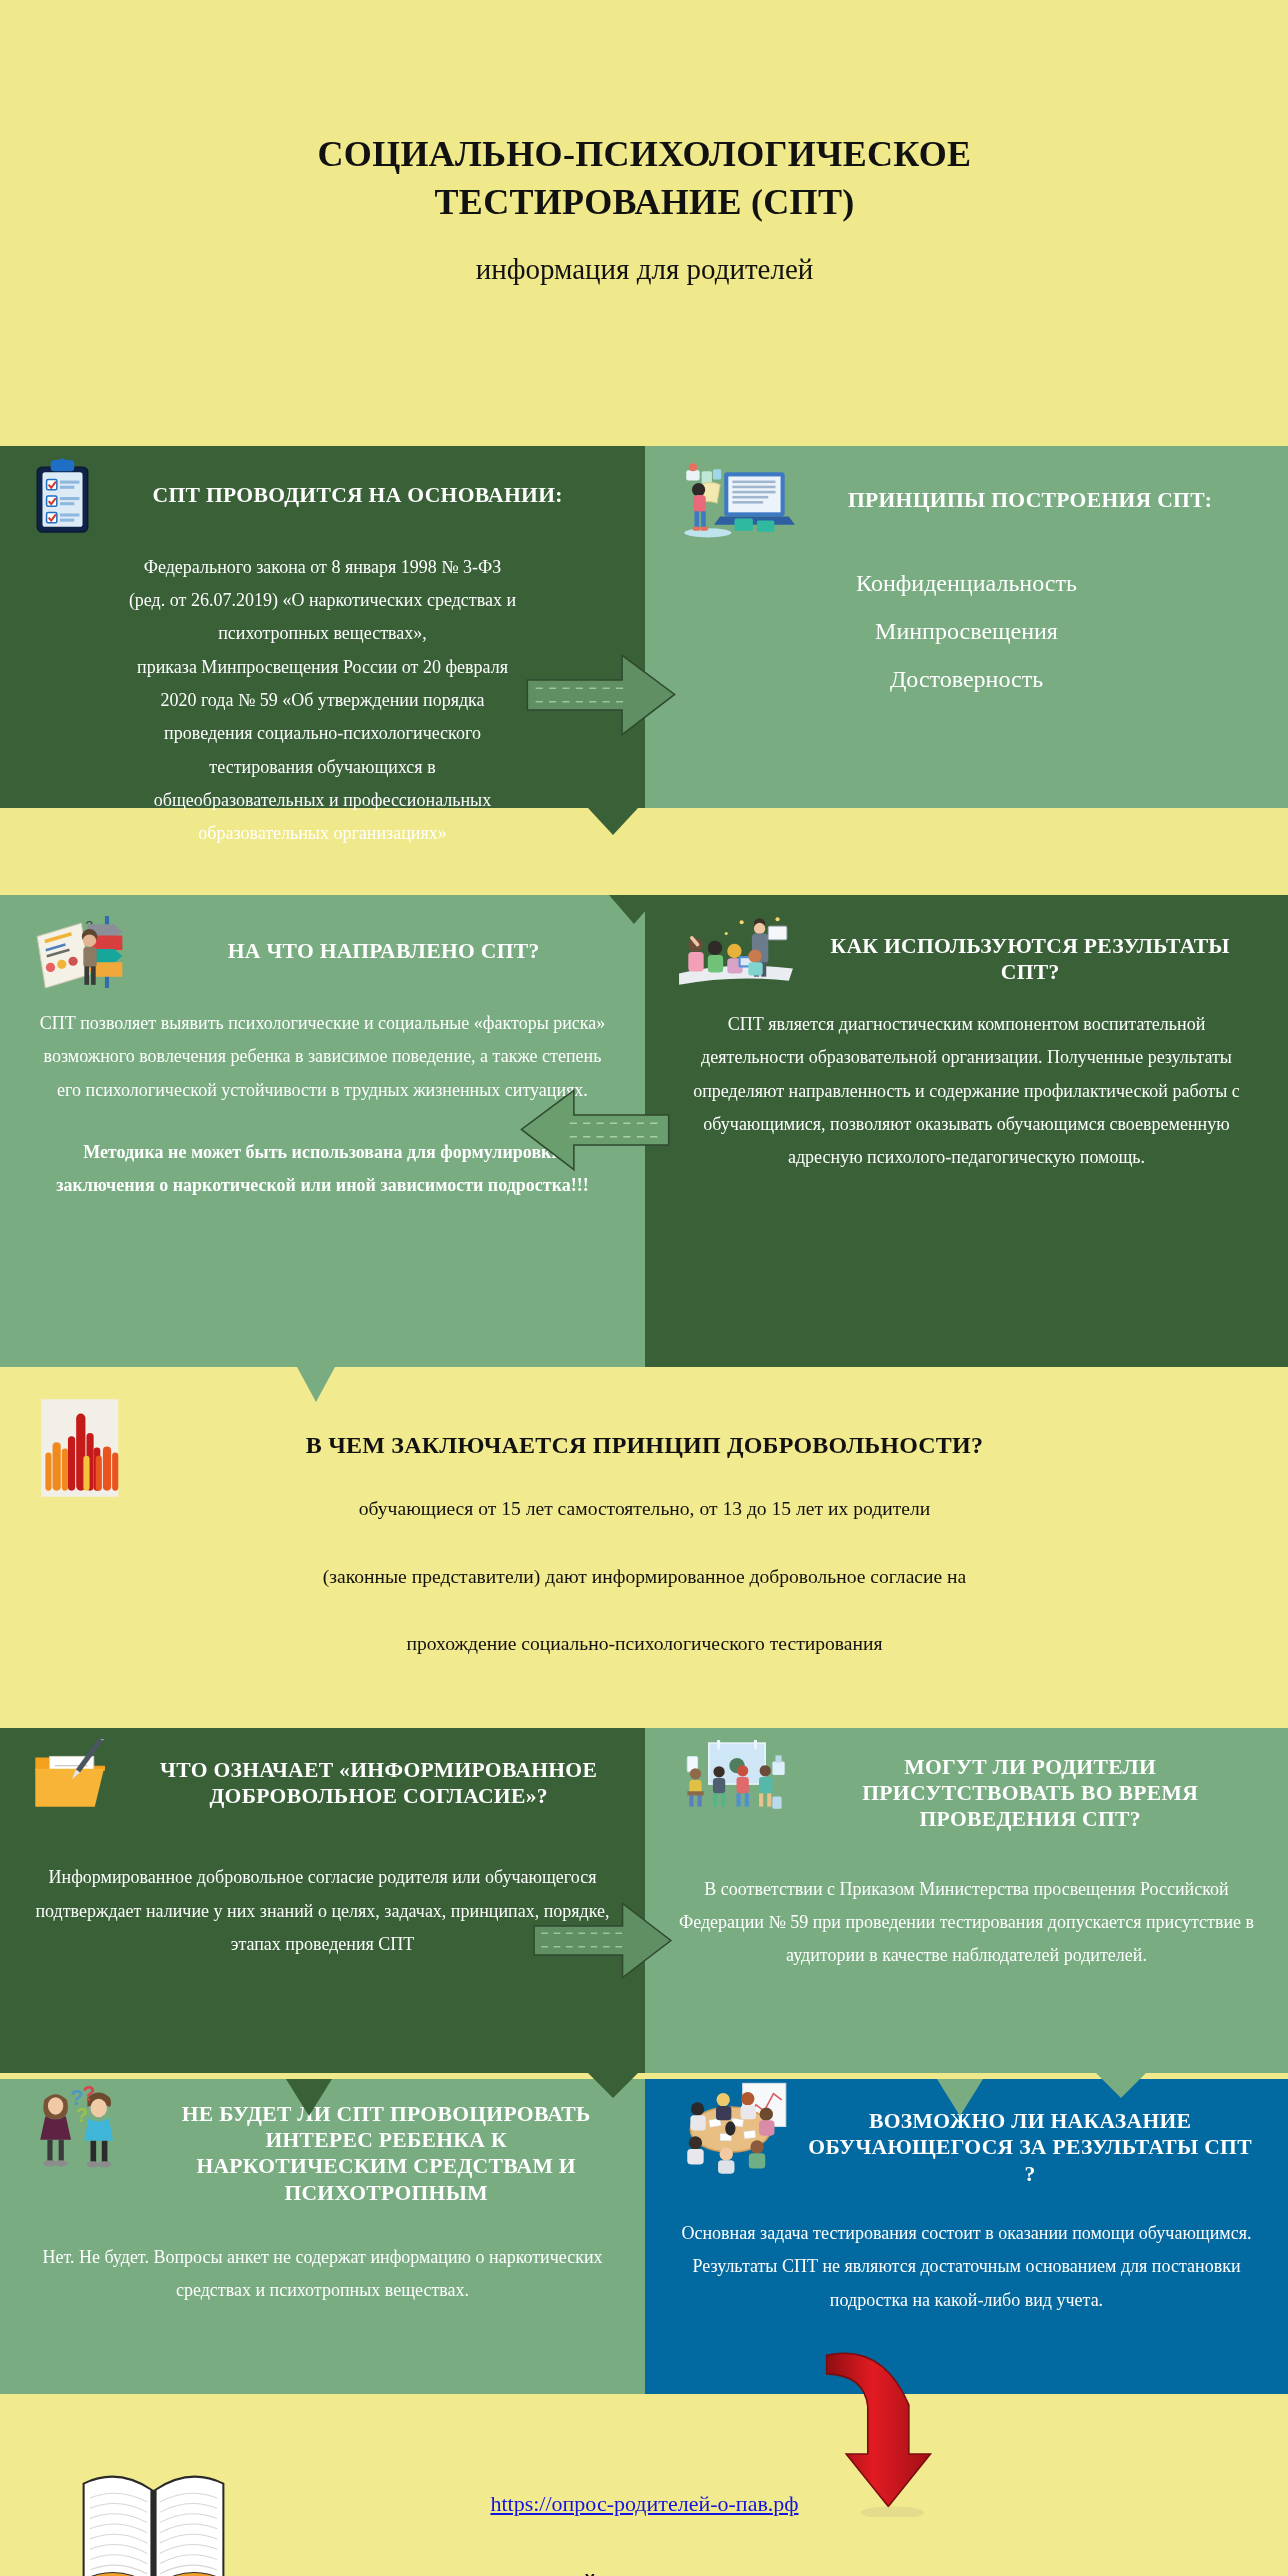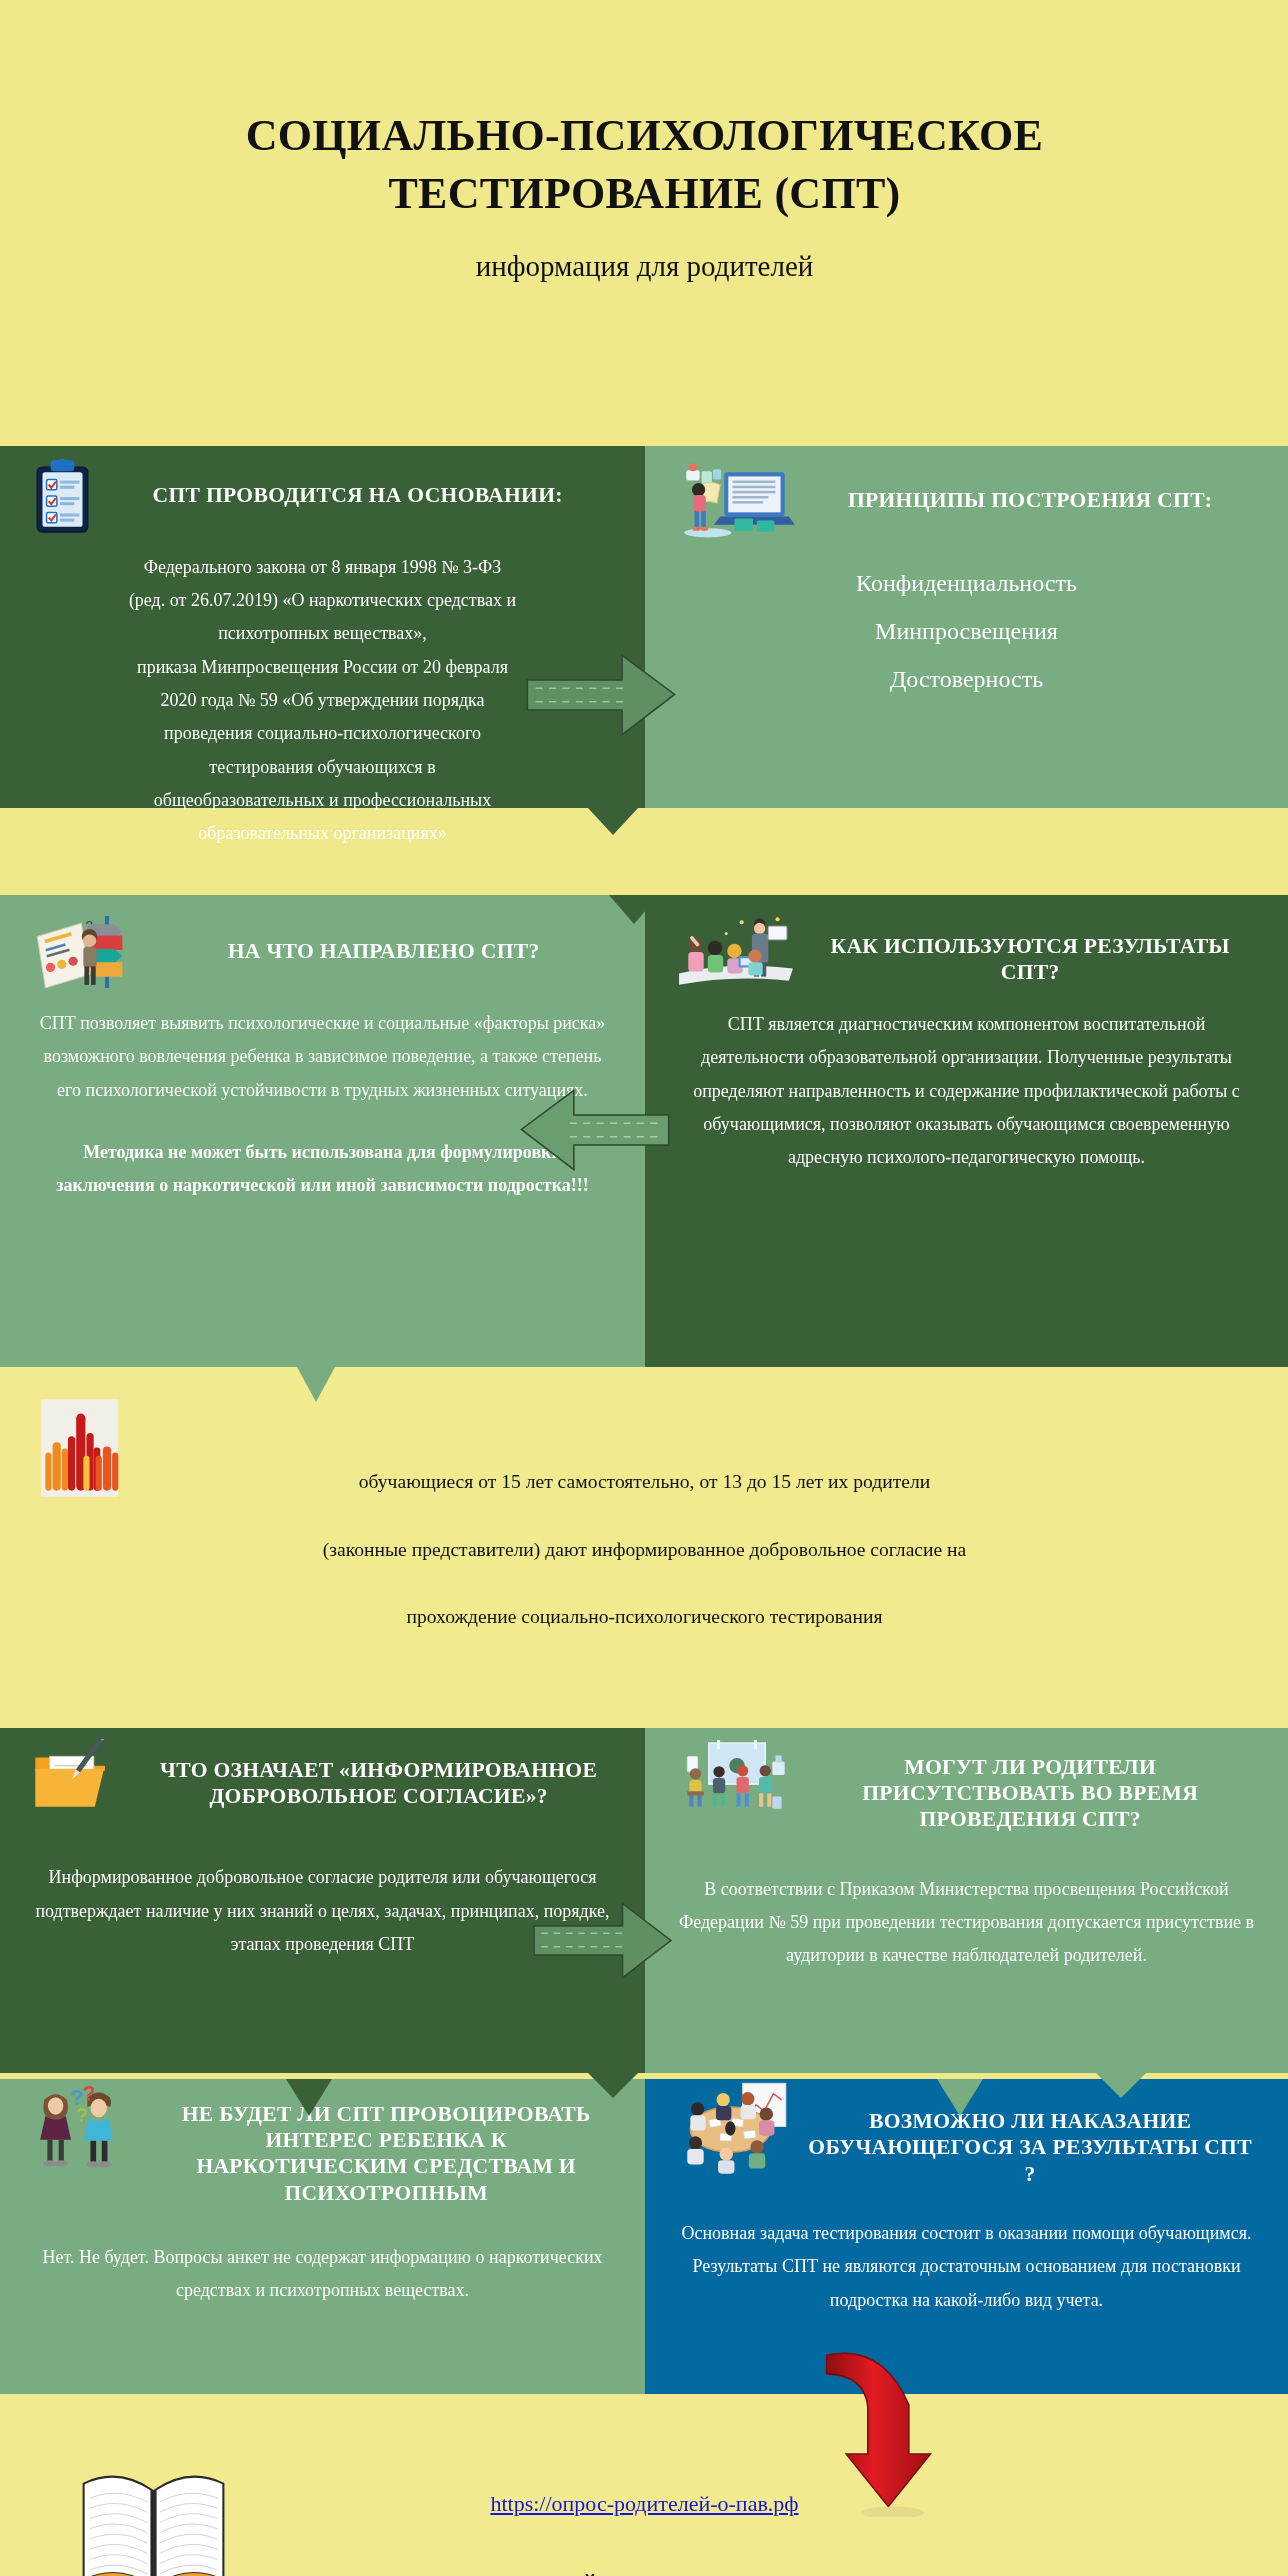--- a/index.html
+++ b/index.html
@@ -47,26 +47,27 @@
   .body-txt.m  { font-size: 18px; }
   .bold { font-weight: bold; }
 
   
   #title-band {
     top: 0; height: 446px;
     background: #F0E98B;
     text-align: center;
   }
   #main-title {
-    font-size: 44px;
+    font-size: 36px;
     font-weight: bold;
     color: #111;
     line-height: 1.32;
     padding-top: 107px;
     letter-spacing: 0.3px;
+    margin-top: 24px;
   }
   #subtitle {
     font-size: 29px;
     color: #111;
     padding-top: 27px;
   }
 
   
   #row1 { top: 446px; height: 362px; }
   #row1 .left  { background: #3A6038; }
@@ -344,20 +345,21 @@
         <rect x="124" y="110" width="12" height="68" rx="6"></rect>
         <rect x="156" y="104" width="12" height="74" rx="6"></rect>
       </g>
       <g fill="#F5C33B">
         <rect x="100" y="110" width="12" height="68" rx="6"></rect>
       </g>
     </svg>
   </span>
 
   <div style="padding-top:65px;">
+    <div class="yellow-hdr">В ЧЕМ ЗАКЛЮЧАЕТСЯ ПРИНЦИП ДОБРОВОЛЬНОСТИ?</div>
     <div style="margin-top:38px;">
       <div class="yellow-line" style="margin-bottom:44px;">обучающиеся от 15 лет самостоятельно, от 13 до 15 лет их родители</div>
       <div class="yellow-line" style="margin-bottom:44px;">(законные представители) дают информированное добровольное согласие на</div>
       <div class="yellow-line">прохождение социально-психологического тестирования</div>
     </div>
   </div>
 </div>
 
 <div class="band" id="row4">
 

